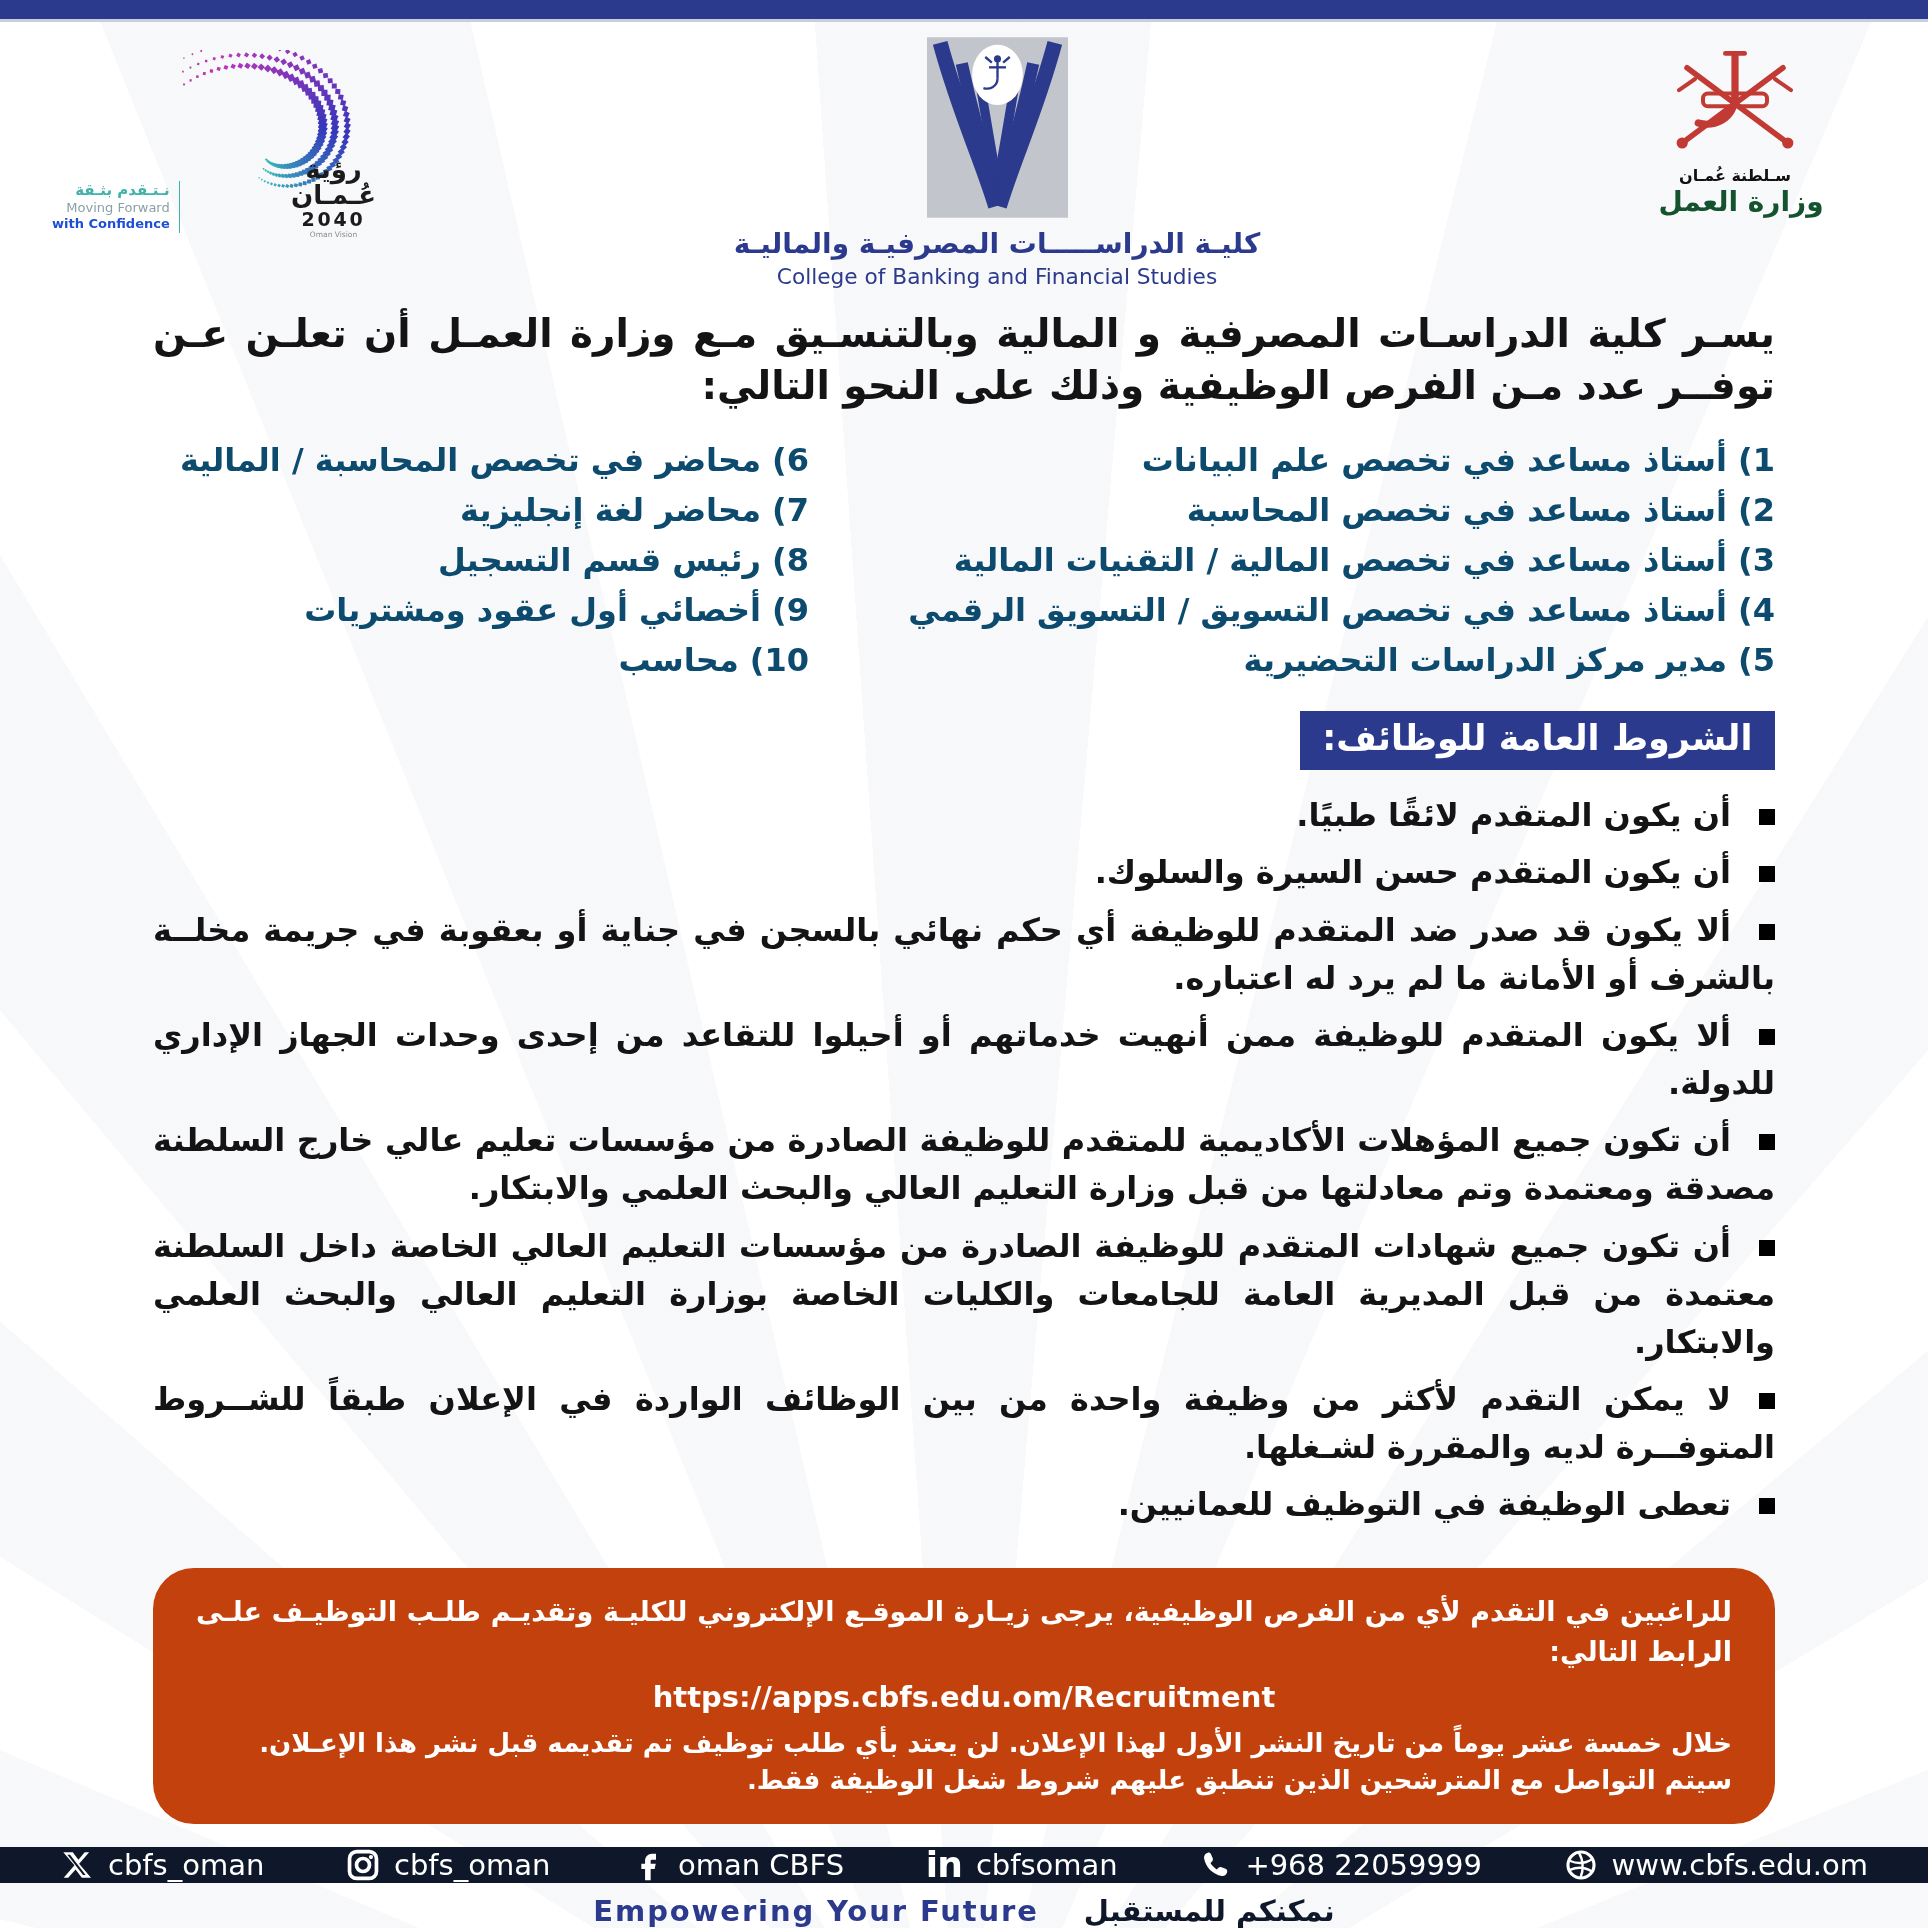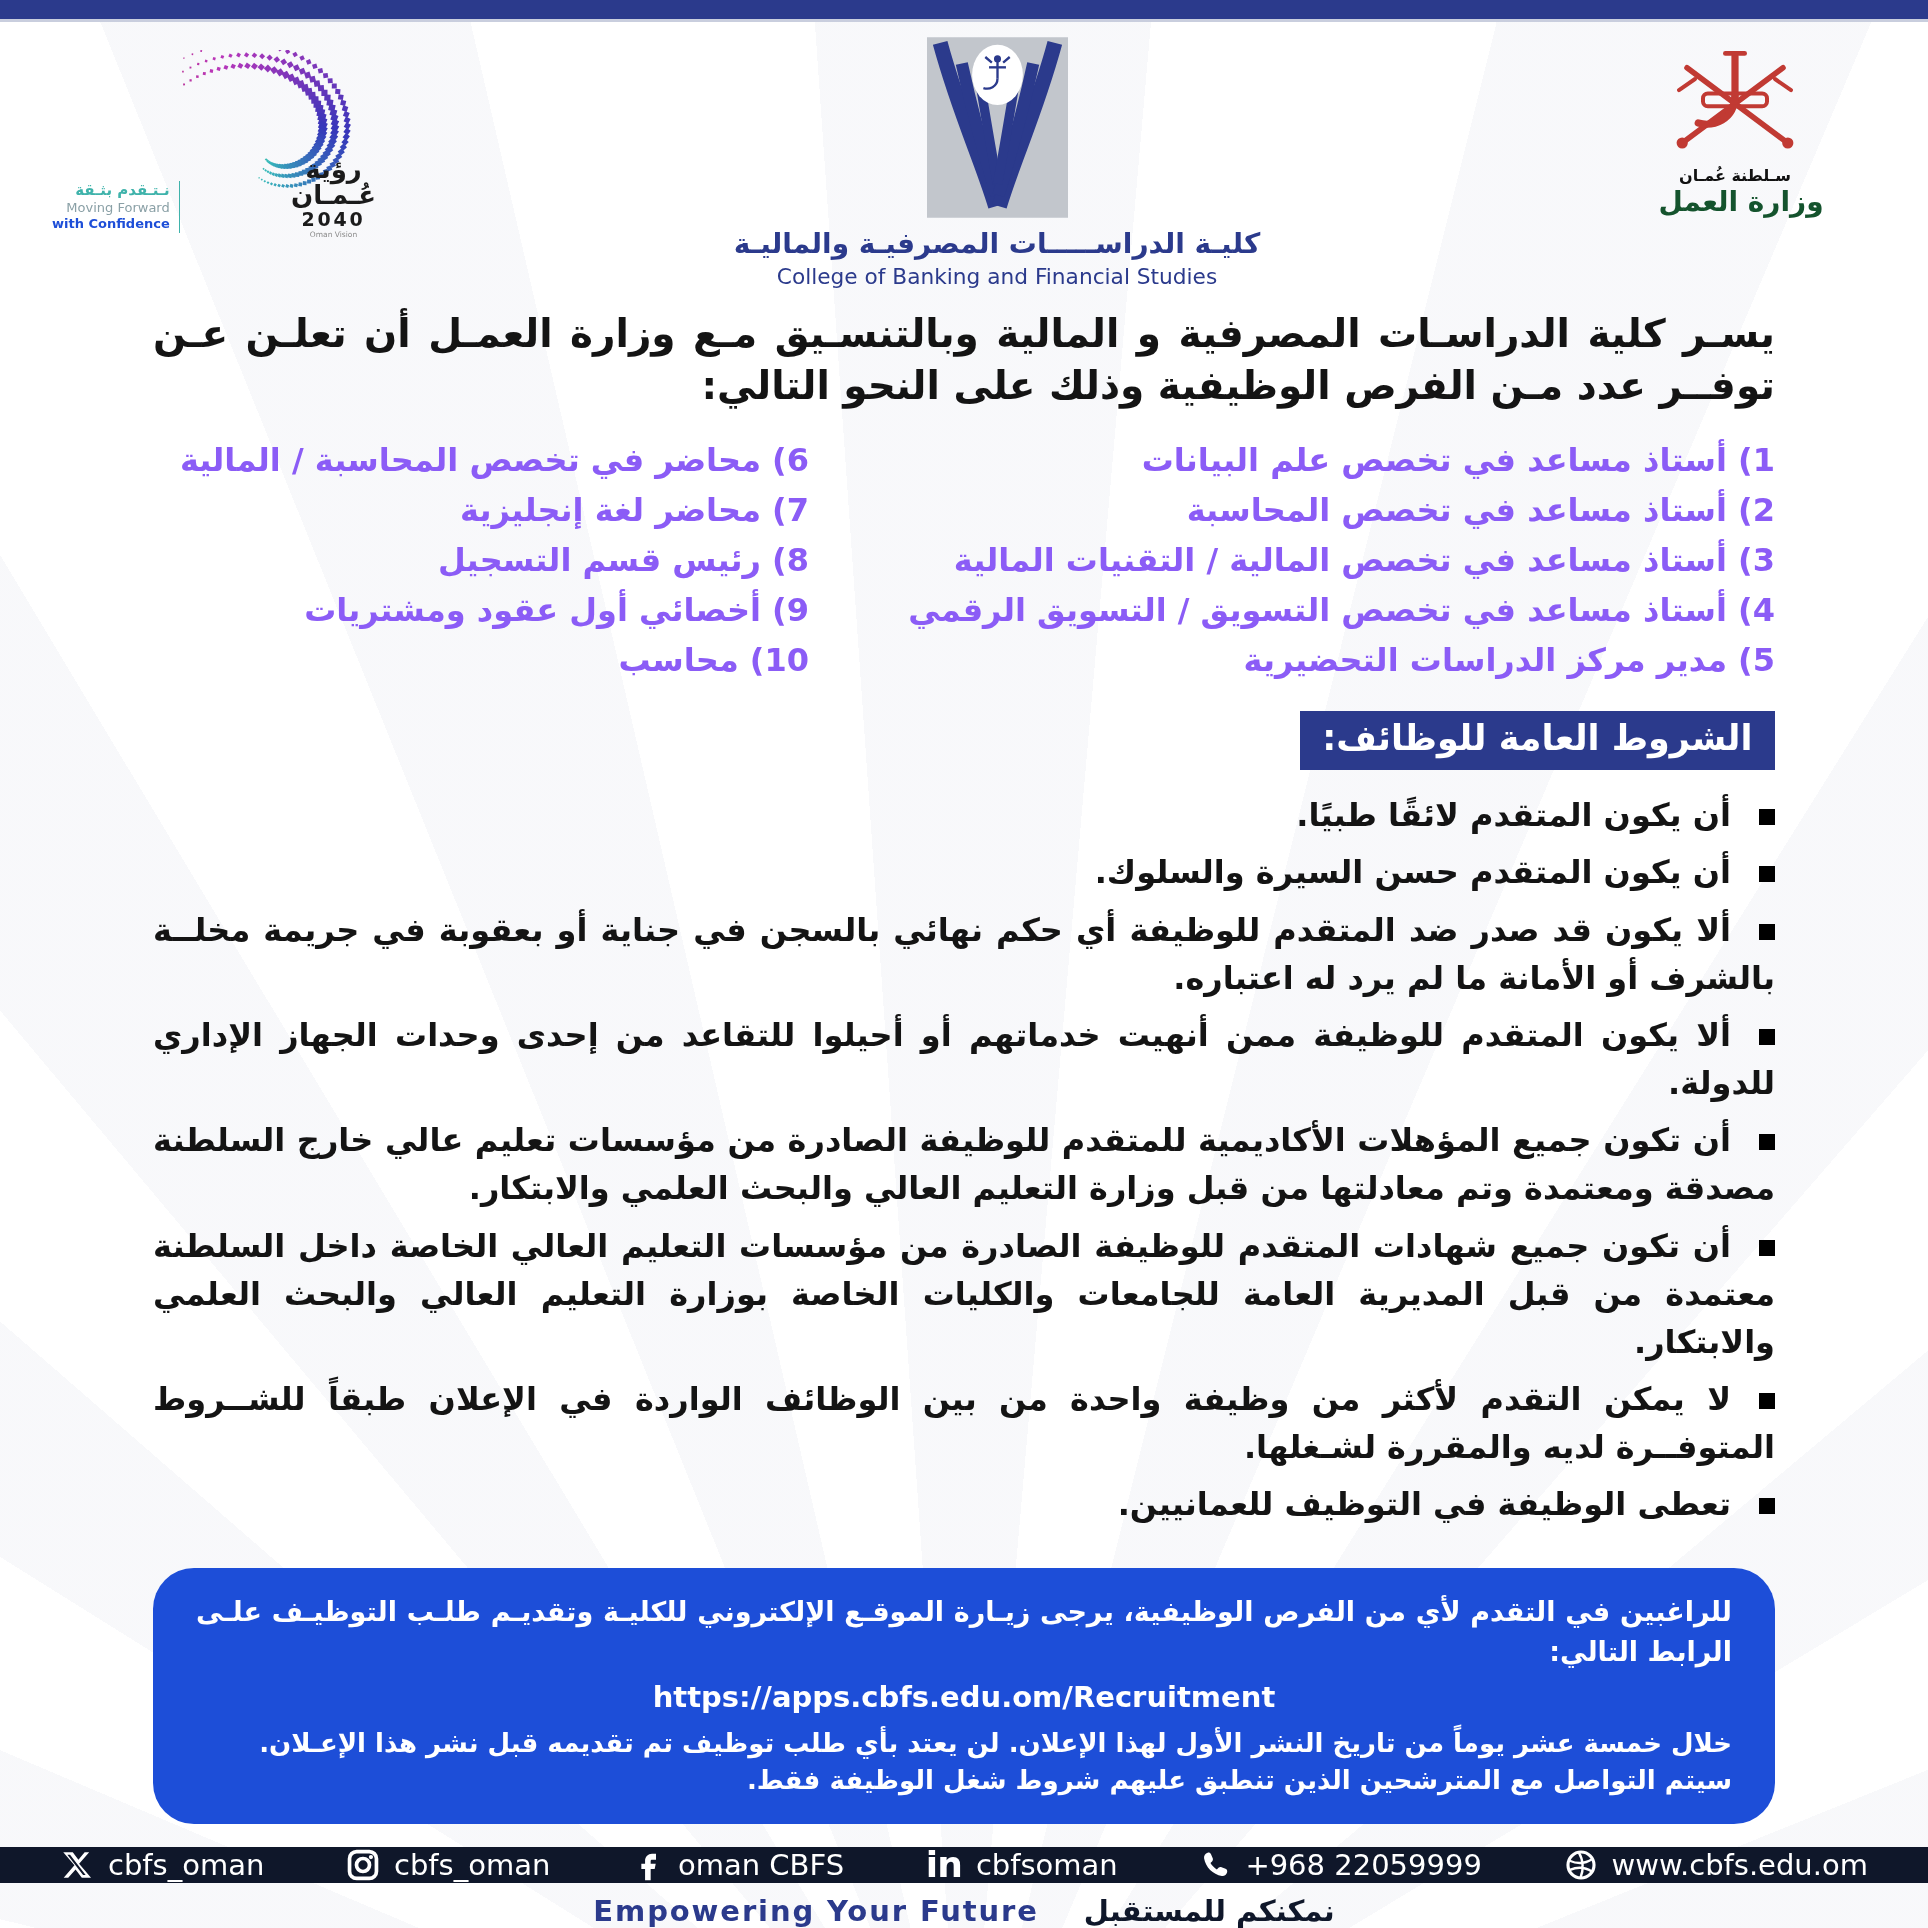--- a/index.html
+++ b/index.html
@@ -41,33 +41,33 @@
 
   
   .intro{margin:19px 153px 0;direction:rtl;text-align:justify;
     font-size:39px;font-weight:bold;color:#141414;line-height:1.34;}
 
   
   .jobs{display:flex;direction:rtl;margin:22.6px 153px 0;gap:104px;}
   .jobs-col{list-style:none;margin:0;padding:0;}
   .jobs-col.right{width:862px;}
   .jobs-col.left{flex:1;}
-  .jobs-col li{font-size:32px;font-weight:bold;color:#8b5cf6;line-height:50px;text-align:right;white-space:nowrap;}
+  .jobs-col li{font-size:32px;font-weight:bold;color:#0c4a6e;line-height:50px;text-align:right;white-space:nowrap;}
 
   
   .cond-head{direction:rtl;margin:26px 153px 0;}
   .cond-head span{display:inline-block;background:#2b3a8c;color:#ffffff;
     font-size:35px;font-weight:bold;padding:6.6px 22.6px 12.2px;}
   .conds{direction:rtl;margin:21px 153px 0;padding:0;list-style:none;}
   .conds li{font-size:32px;font-weight:bold;color:#141414;line-height:1.5;
     text-align:justify;margin-bottom:9.4px;}
   .sq{display:inline-block;width:16px;height:16px;background:#000;margin-left:28px;vertical-align:middle;}
 
   
-  .apply{margin:30px 153px 0;background:#1d4ed8;border-radius:41px;
+  .apply{margin:30px 153px 0;background:#c2410c;border-radius:41px;
     padding:24.5px 43px 26px;color:#ffffff;direction:rtl;}
   .apply .p1{font-size:27px;font-weight:bold;line-height:1.45;text-align:justify;margin:0;}
   .apply .url{direction:ltr;text-align:center;font-size:29px;font-weight:bold;margin:9.4px 0 11.3px;}
   .apply .url a{color:#ffffff;text-decoration:none;}
   .apply .p2,.apply .p3{font-size:26px;font-weight:bold;line-height:1.4;text-align:justify;margin:0;}
 
   
   .footbar{margin-top:22.6px;height:62px;background:#0f172a;display:flex;
     align-items:center;justify-content:space-between;padding:0 60px;direction:ltr;}
   .soc{display:flex;align-items:center;gap:14px;color:#ffffff;font-size:29px;}

